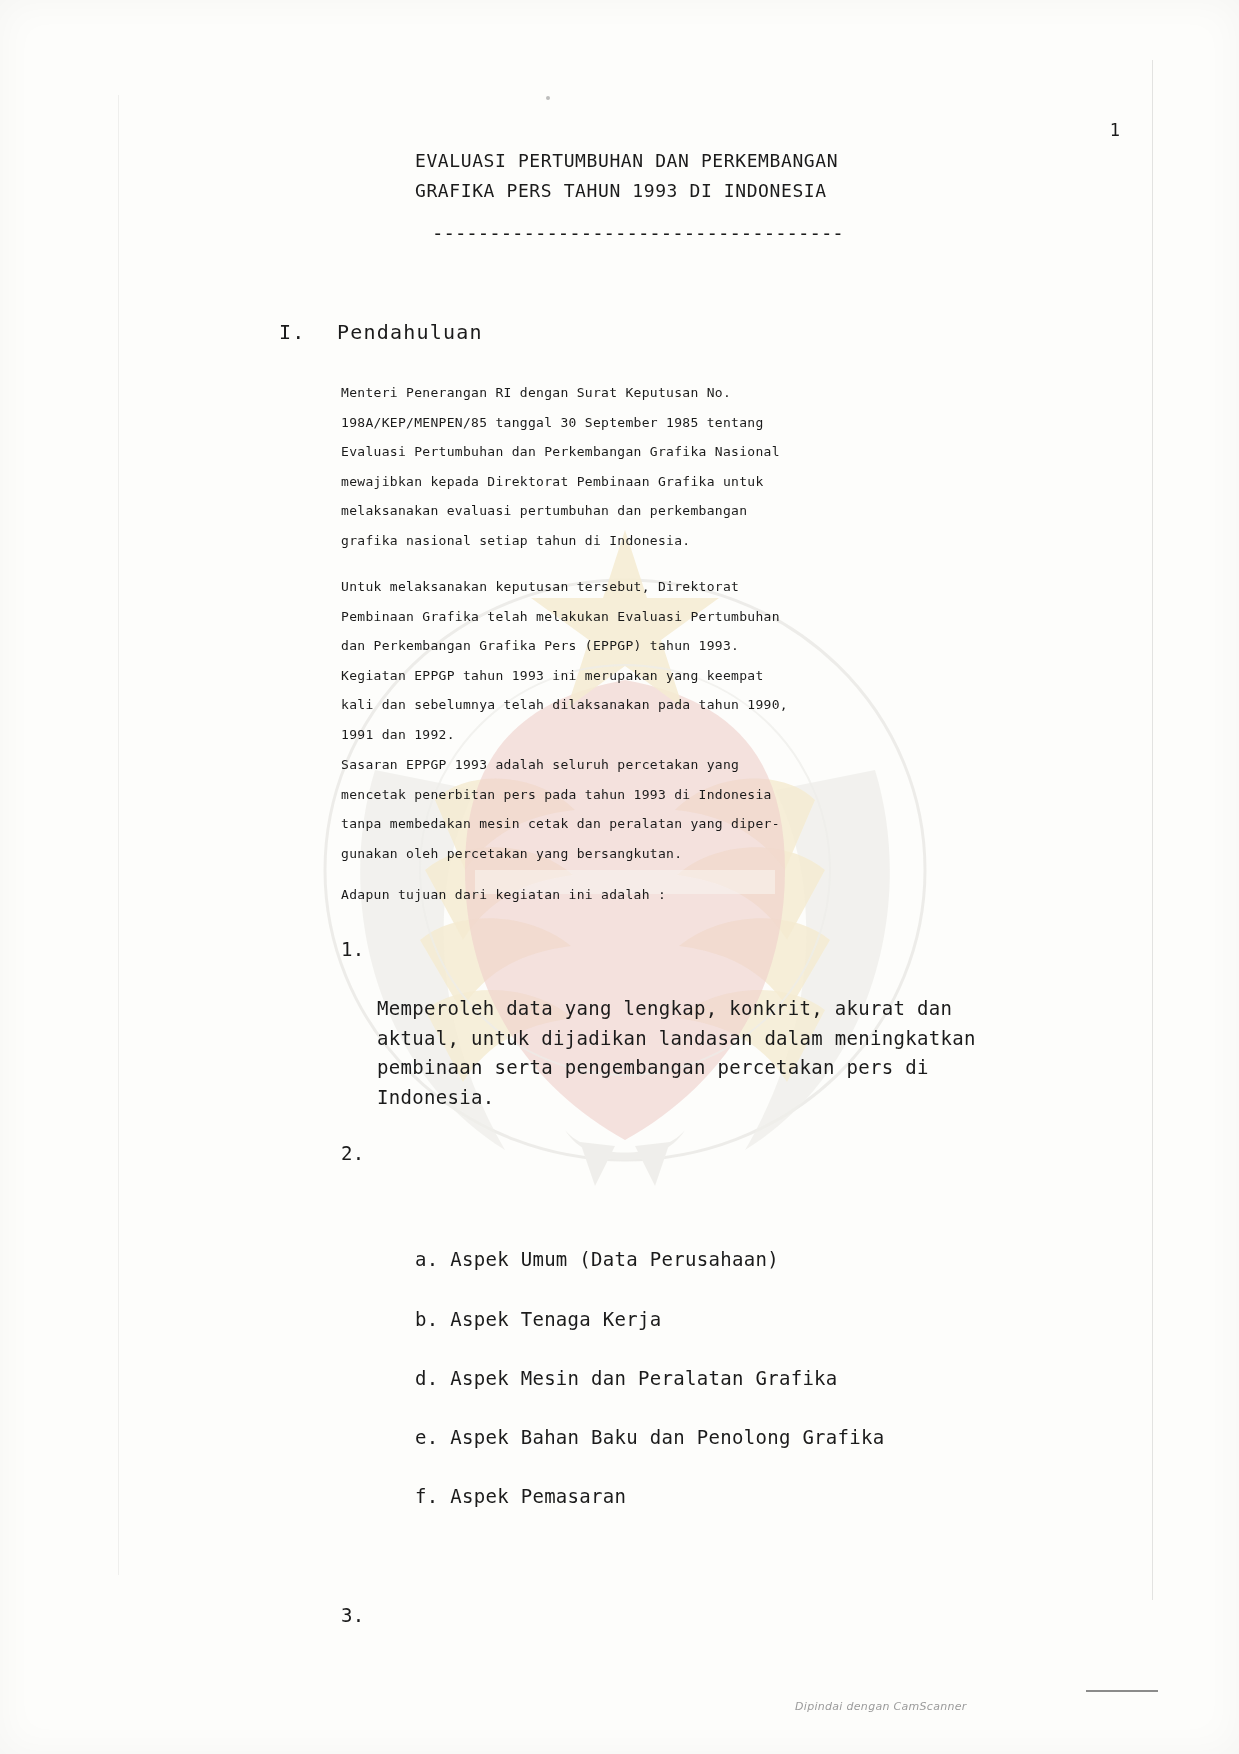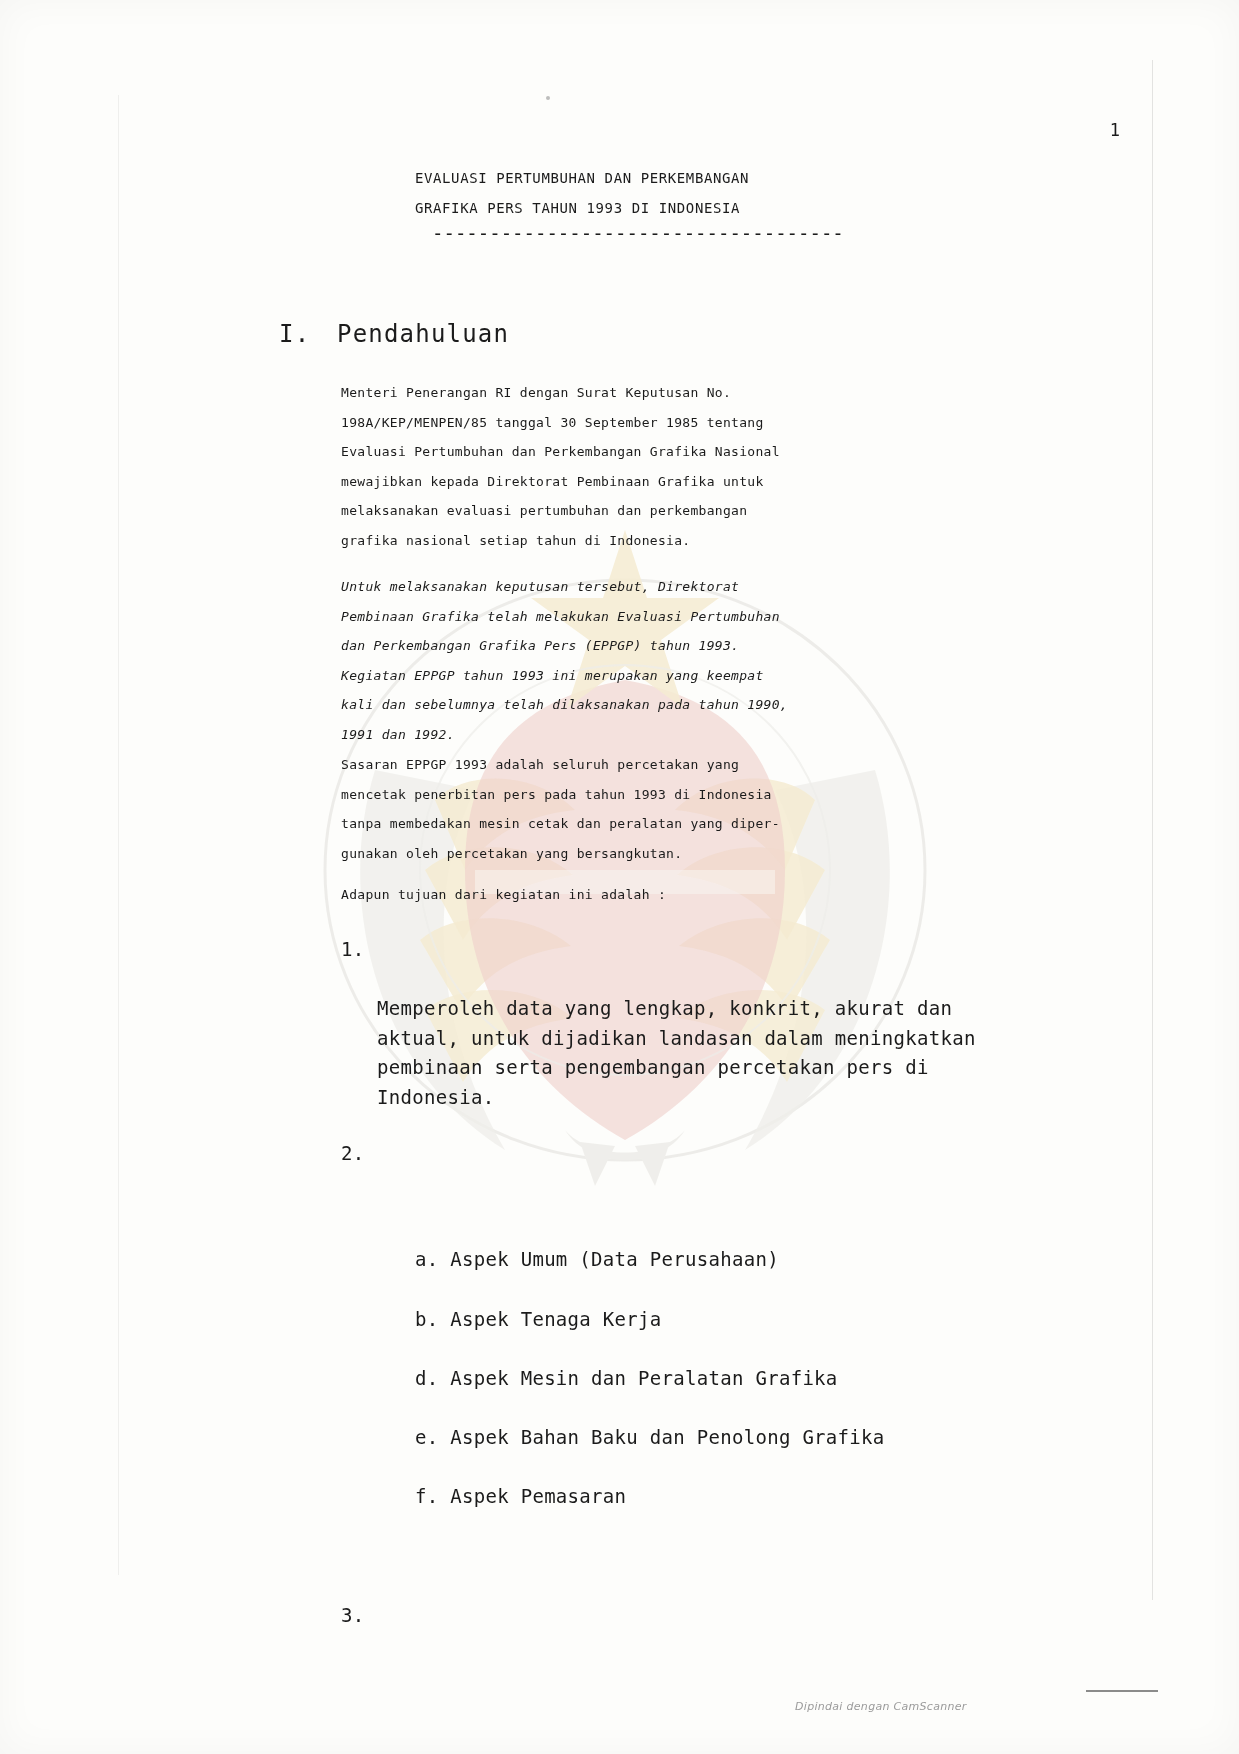--- a/index.html
+++ b/index.html
@@ -83,23 +83,23 @@
     position: absolute;
     right: 118px;
     top: 120px;
     font-size: 17px;
     letter-spacing: 1px;
   }
 
   .doc-title {
     position: absolute;
     left: 415px;
-    top: 163px;
+    top: 146px;
     width: 640px;
-    font-size: 14px;
+    font-size: 18px;
     line-height: 30px;
     letter-spacing: 0.6px;
     white-space: pre-line;
   }
   .title-rule {
     position: absolute;
     left: 432px;
     top: 222px;
     width: 450px;
     height: 14px;
@@ -107,36 +107,36 @@
     font-size: 19px;
     letter-spacing: 0px;
     color: #1b1b1b;
     white-space: nowrap;
   }
 
   .section {
     position: absolute;
     left: 279px;
     top: 320px;
-    font-size: 24px;
+    font-size: 20px;
     letter-spacing: 1.2px;
   }
   .section .num { display: inline-block; width: 58px; }
 
   .body-block {
     position: absolute;
     font-size: 13px;
     line-height: 29.6px;
     letter-spacing: 0.3px;
     white-space: pre-line;
     text-align: left;
   }
 
   .p1 { left: 341px; top: 378px; width: 700px; }
-  .p2 { left: 341px; top: 572px; width: 700px; font-style: italic; }
+  .p2 { left: 341px; top: 572px; width: 700px; }
   .p3 { left: 341px; top: 750px; width: 700px; }
   .p4 { left: 341px; top: 880px; width: 700px; }
 
   .numlist {
     position: absolute;
     left: 341px;
     top: 935px;
     width: 710px;
     font-size: 19px;
     line-height: 29.6px;

